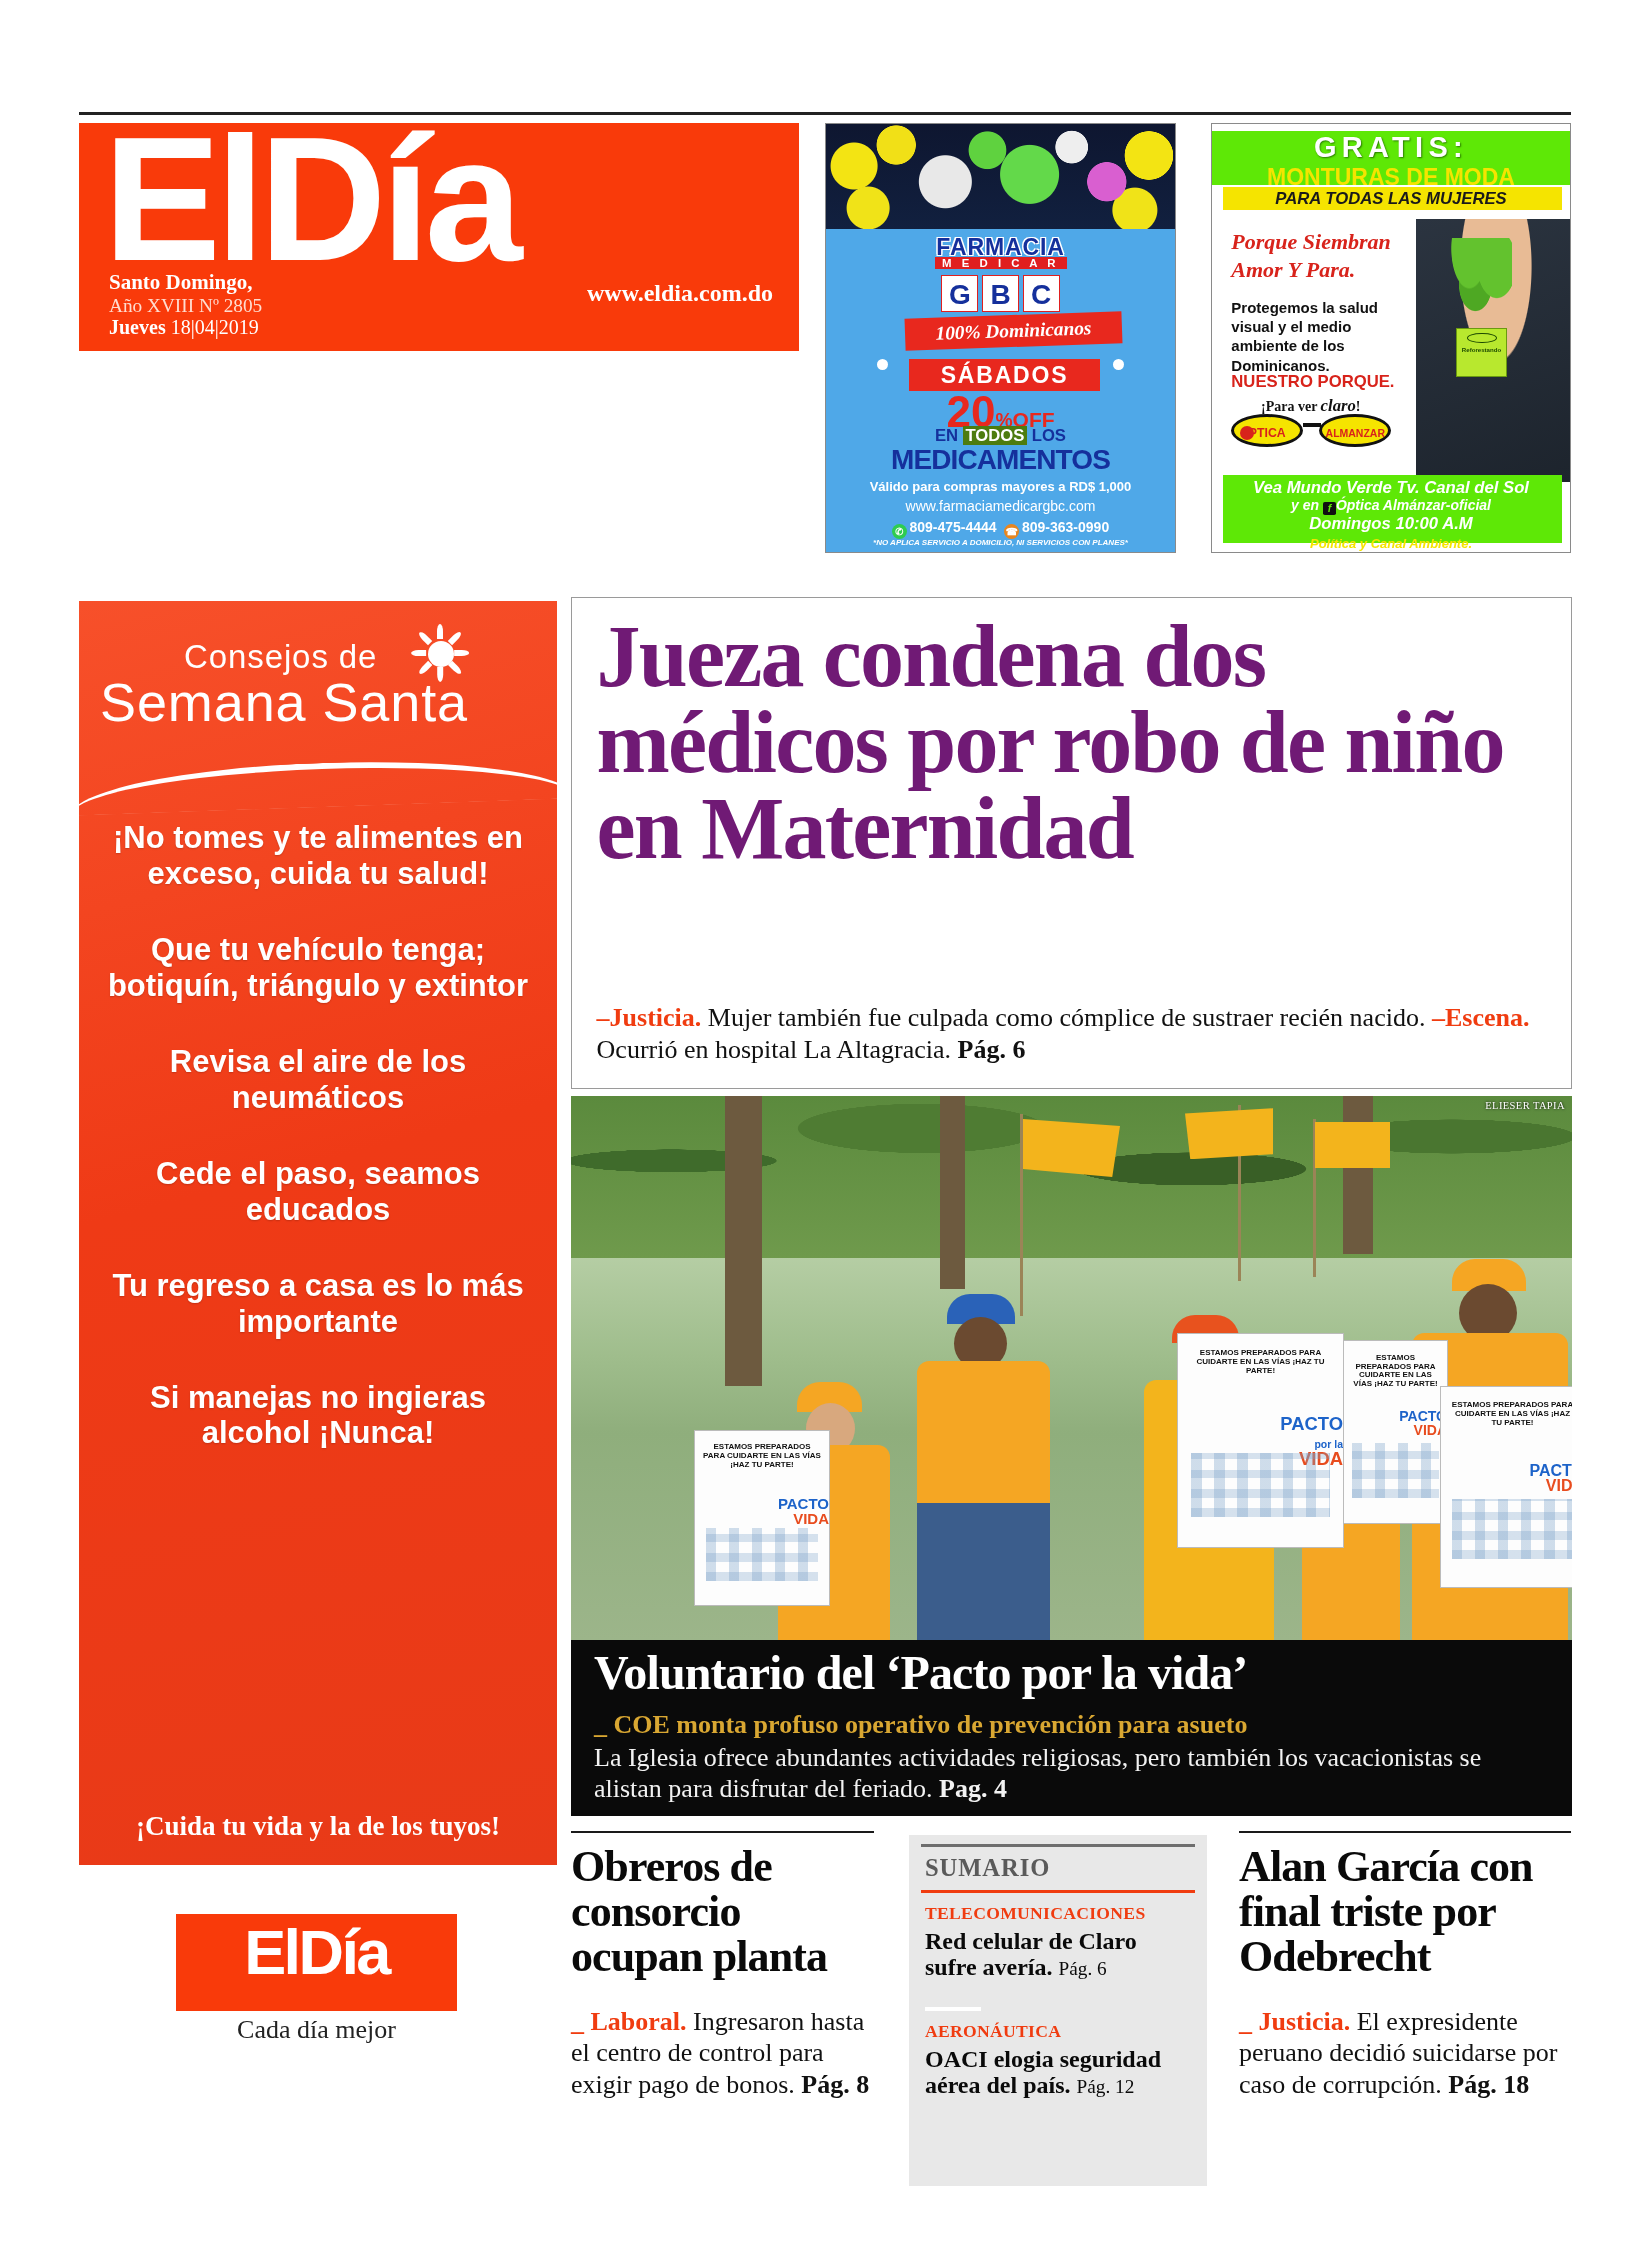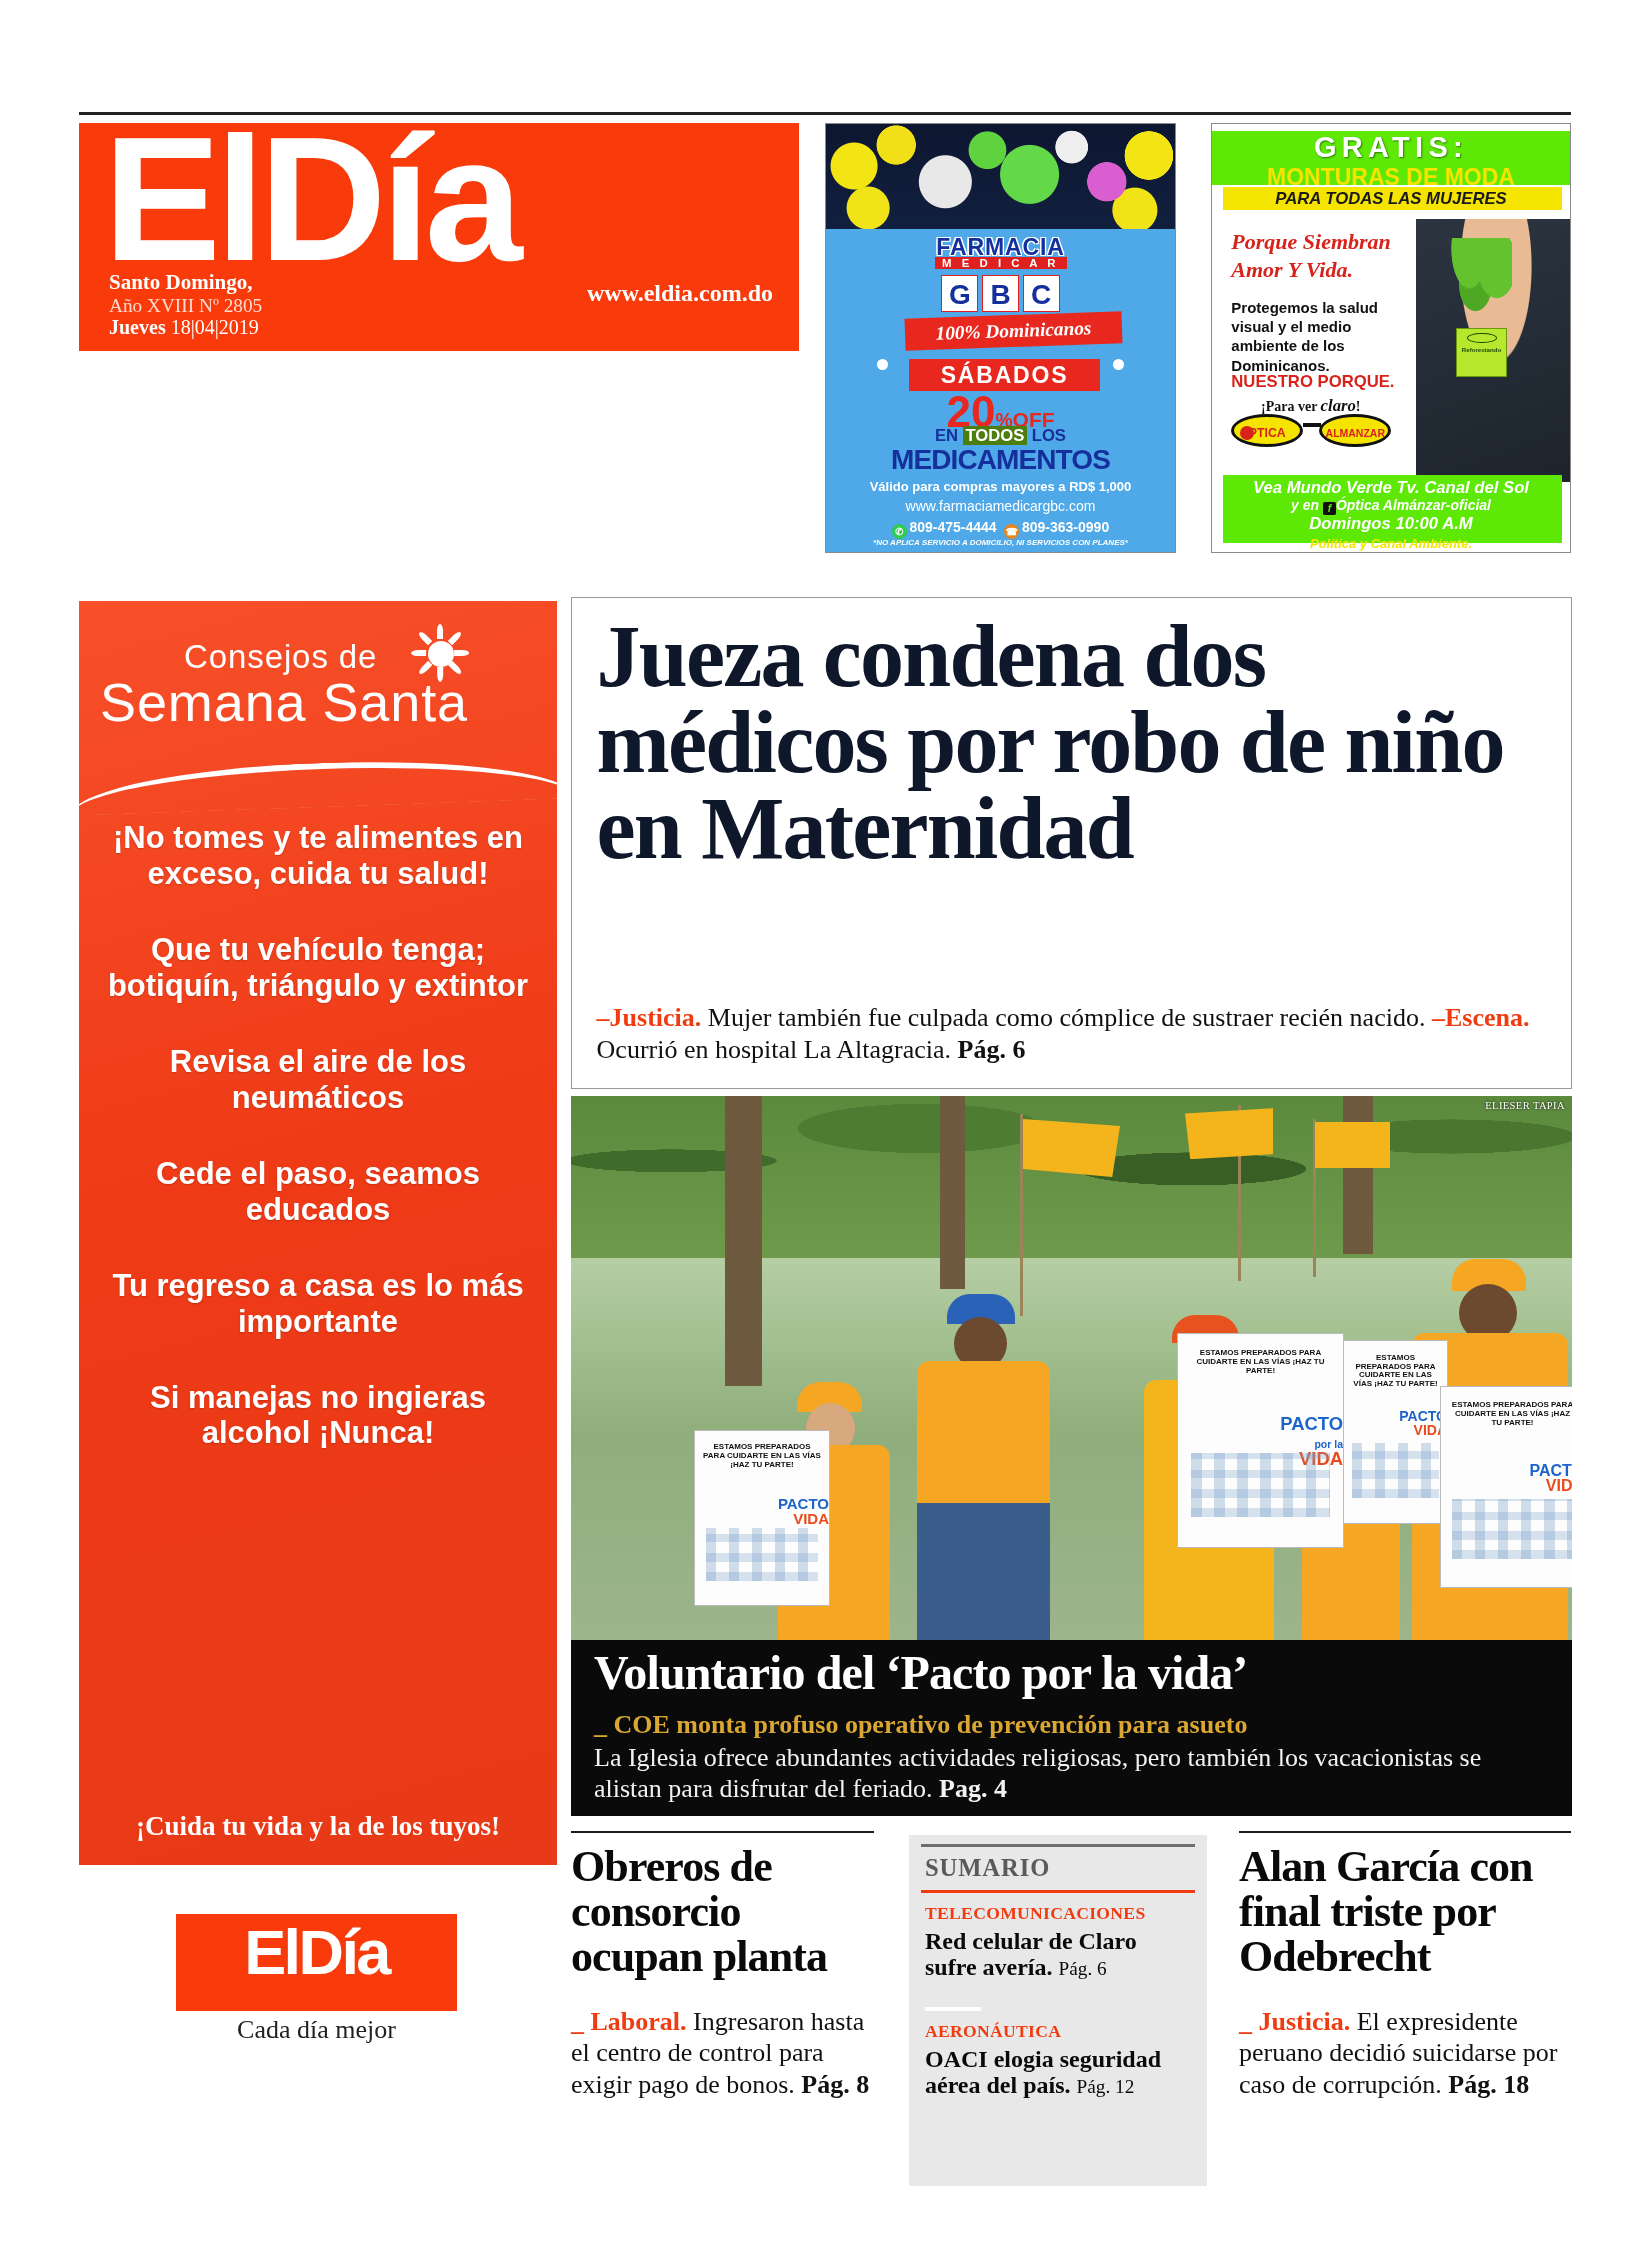--- a/index.html
+++ b/index.html
@@ -277,21 +277,21 @@
   }
 
   
   .lead {
     position:absolute; left:571px; top:597px; width:1001px; height:492px;
     border:0.9px solid #9a9a9a; background:#fff;
   }
   .lead-h1 {
     position:absolute; left:24.6px; top:16px; right:19.3px;
     font-family:"Liberation Serif",serif; font-weight:bold;
-    font-size:88px; line-height:0.98; color:#0f172a; letter-spacing:-1.8px;
+    font-size:88px; line-height:0.98; color:#701a75; letter-spacing:-1.8px;
   }
   .lead-sub {
     position:absolute; left:24.6px; right:23px; bottom:21px;
     font-family:"Liberation Serif",serif; font-size:26px; line-height:1.26; color:#111;
   }
   .kicker { color:#f03c10; font-weight:bold; }
   .kdash { color:#f03c10; font-weight:bold; }
 
   
   .photo {
@@ -449,21 +449,21 @@
     <div class="o-gratisbar"></div>
     <div class="o-gratis">GRATIS:</div>
     <div class="o-monturas">MONTURAS DE MODA</div>
     <div class="o-paraband"></div>
     <div class="o-para">PARA TODAS LAS MUJERES</div>
     <div class="o-manphoto"></div>
     <div class="o-plant"></div>
     <div class="o-box"><span class="oval"></span><div>Reforestando</div></div>
     <div class="o-script">
       <div>Porque Siembran</div>
-      <div>Amor Y Vida.</div>
+      <div>Amor Y Para.</div>
     </div>
     <div class="o-body">Protegemos la salud visual y el medio ambiente de los Dominicanos.</div>
     <div class="o-nuestro">NUESTRO PORQUE.</div>
     <div class="o-claro"><span>¡Para ver</span> <i>claro</i><span>!</span></div>
     <div class="o-glasses">
       <div class="o-lens a"><span class="o-redcirc"></span><span>PTICA</span></div>
       <div class="o-bridge"></div>
       <div class="o-lens b">ALMANZAR</div>
     </div>
     <div class="o-greenbar"></div>

